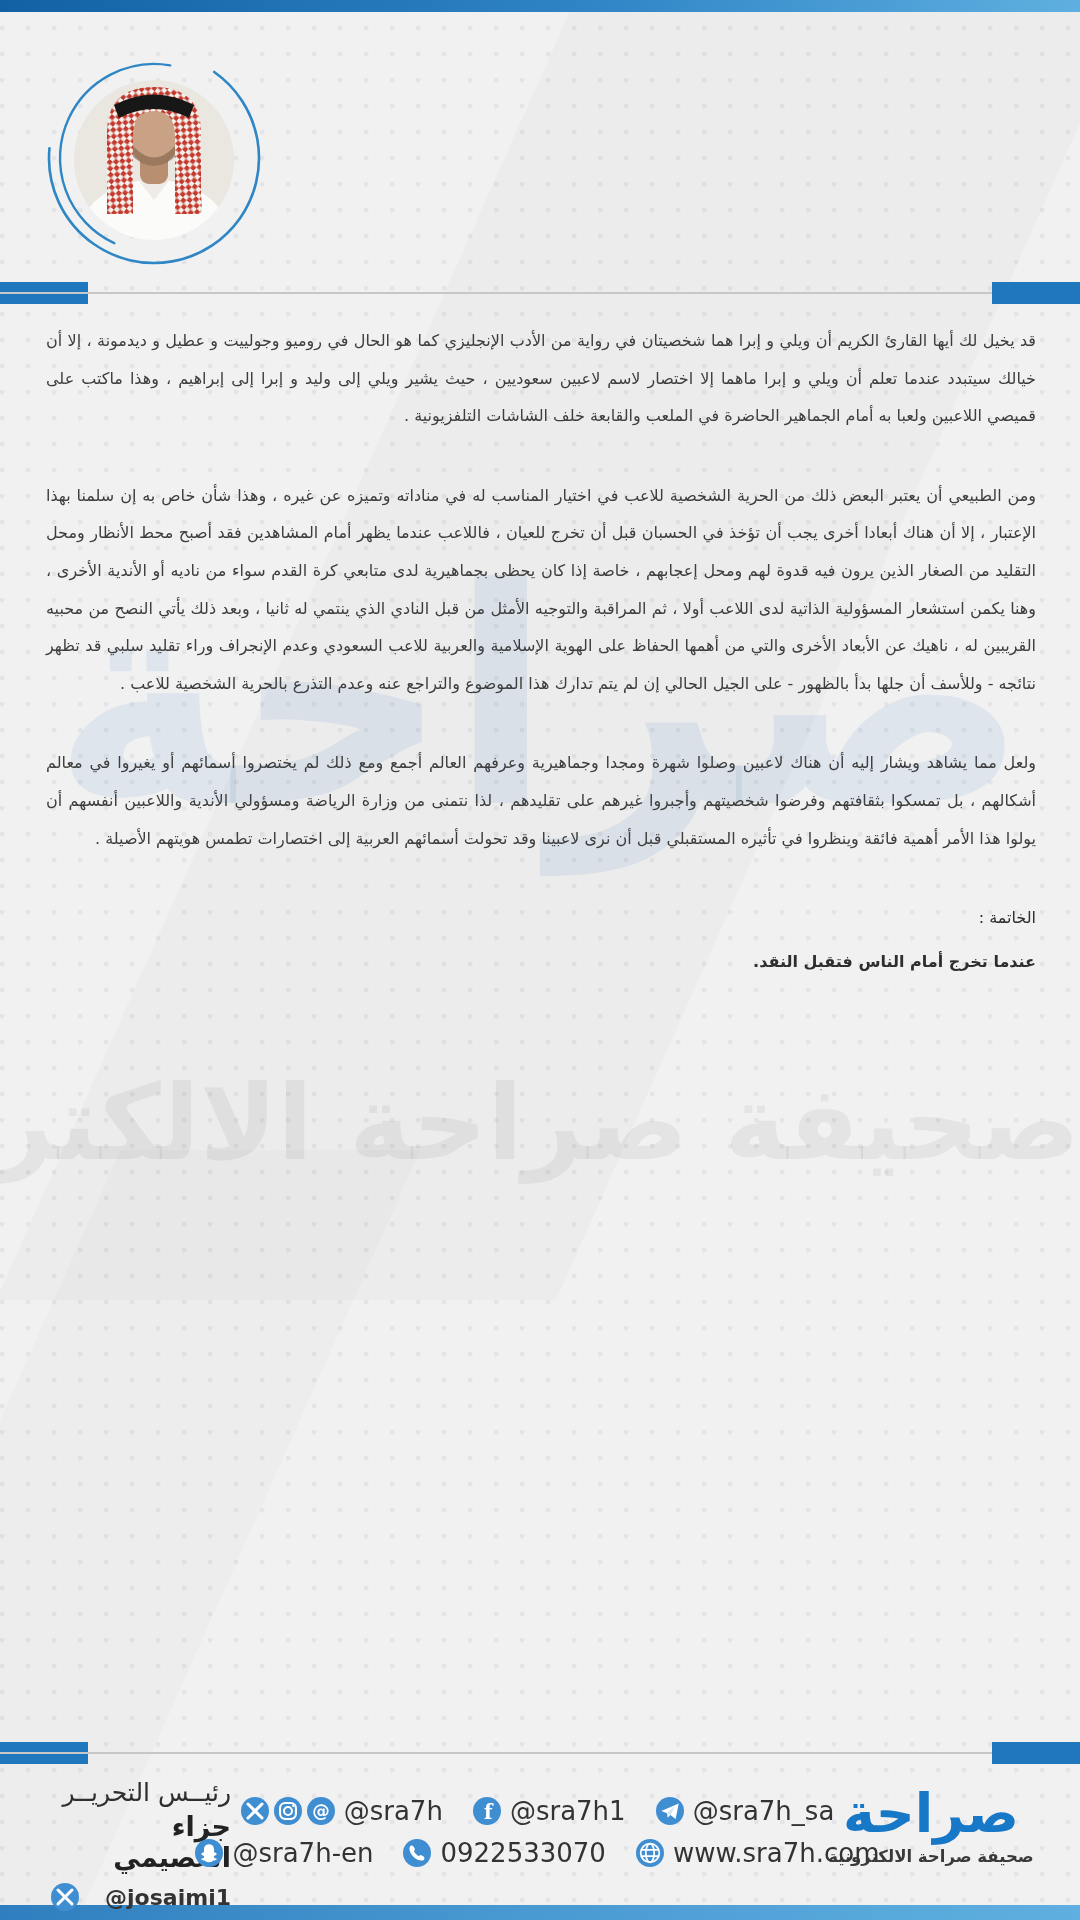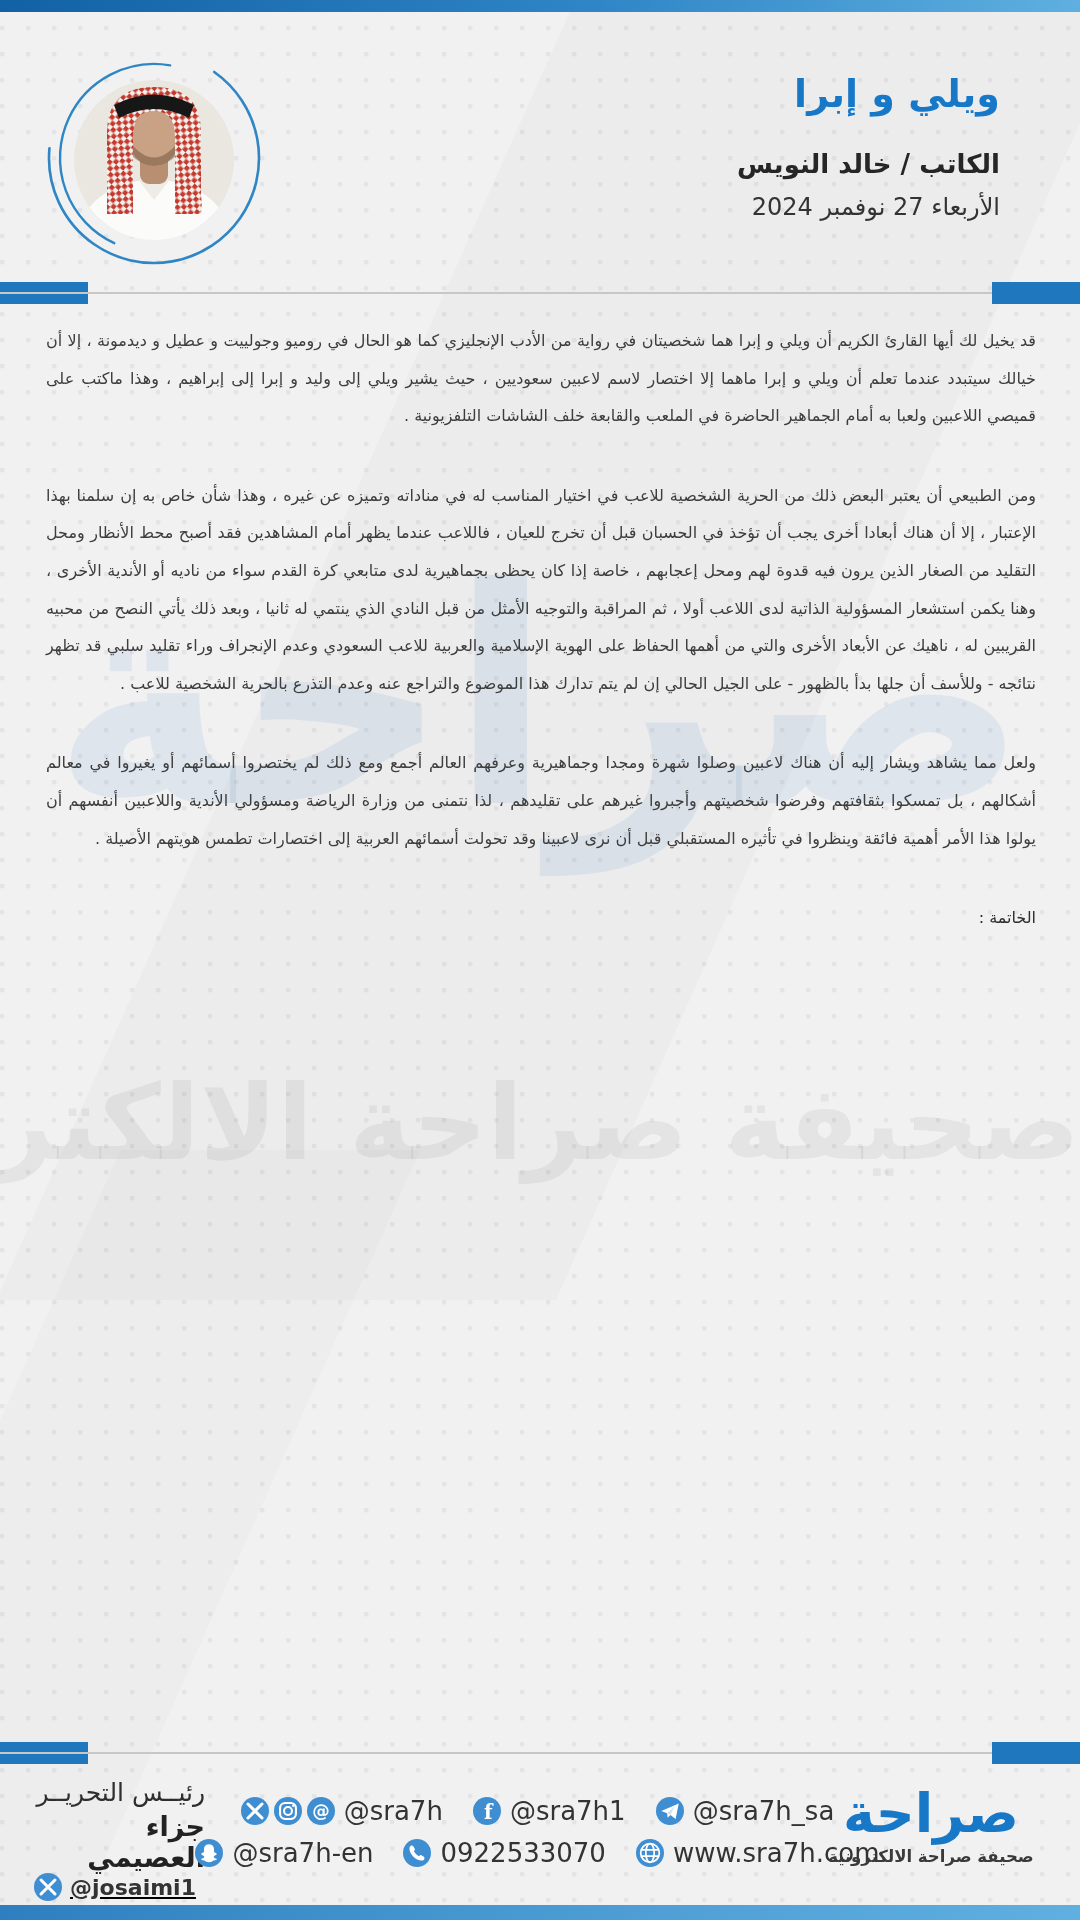--- a/index.html
+++ b/index.html
@@ -50,25 +50,25 @@
   .divider.bottom { top: 1742px; }
 
   
   .article { position: absolute; top: 322px; right: 44px; left: 46px; z-index: 2; }
   .article p { margin: 0 0 42px 0; font-size: 16px; line-height: 2.35; color: #3d3d3d;
     text-align: justify; font-weight: 500; }
   .article p.closing-label { margin: 26px 0 6px 0; font-weight: normal; color: #2e2e2e; text-align: right; }
   .article p.closing-text { margin: 0; font-weight: bold; color: #2e2e2e; text-align: right; }
 
   
-  .editor { position: absolute; top: 1778px; left: 25px; width: 180px; text-align: right; z-index: 3; }
+  .editor { position: absolute; top: 1778px; left: 51px; width: 180px; text-align: right; z-index: 3; }
   .editor-title { font-size: 25px; color: #2e2e2e; }
   .editor-name { font-size: 27px; font-weight: bold; color: #222; margin-top: 4px; }
-  .editor-handle { display: flex; flex-direction: row-reverse; direction: ltr;
-    align-items: center; gap: 8px; justify-content: center; text-decoration: underline; }
+  .editor-handle { margin-top: 10px; display: flex; flex-direction: row-reverse; direction: ltr;
+    align-items: center; gap: 8px; justify-content: space-between; }
   .editor-handle .label { font-size: 22px; font-weight: bold; color: #333; direction: ltr; }
 
   .social { position: absolute; top: 1796px; left: 250px; width: 575px; direction: ltr;
     display: flex; flex-direction: column; gap: 12px; z-index: 3; }
   .social-row { display: flex; align-items: center; justify-content: center; gap: 30px; }
   .social-item { display: flex; align-items: center; gap: 9px; cursor: pointer; }
   .social-item .label { font-size: 26px; font-weight: normal; color: #333; white-space: nowrap; }
   .icn { width: 28px; height: 28px; border-radius: 50%; background: #3f8ed2;
     display: inline-flex; align-items: center; justify-content: center; flex: 0 0 auto; }
   .icn svg { width: 28px; height: 28px; display: block; }
@@ -109,37 +109,33 @@
         <rect x="112" y="116" width="28" height="36" rx="9" fill="#b98f71"></rect>
         <ellipse cx="126" cy="101" rx="27" ry="33" fill="#c9a285"></ellipse>
         <path d="M101 109 Q126 142 151 109 L151 121 Q126 147 101 121 Z" fill="#6d4f39" opacity="0.5"></path>
         <path d="M79 182 L79 101 Q79 55 126 55 Q173 55 173 101 L173 182 L147 182 L147 105 Q147 79 126 79 Q105 79 105 105 L105 182 Z" fill="url(#shem)"></path>
         <path d="M147 126 Q178 146 173 182 L147 182 Z" fill="url(#shem)"></path>
         <path d="M86 73 Q126 52 166 73 L161 86 Q126 68 91 86 Z" fill="#171717"></path>
       </g>
     </svg>
   </div>
 
-  <div class="head-text">
-    <h1 class="title">ويلي و إبرا</h1>
-    <div class="author">الكاتب / خالد النويس</div>
-    <div class="date">الأربعاء 27 نوفمبر 2024</div>
-  </div>
 
   <div class="divider top">
     <span class="dv-rect left"></span>
     <span class="dv-line"></span>
     <span class="dv-rect right"></span>
   </div>
 
   <div class="article">
     <p>قد يخيل لك أيها القارئ الكريم أن ويلي و إبرا هما شخصيتان في رواية من الأدب الإنجليزي كما هو الحال في روميو وجولييت و عطيل و ديدمونة ، إلا أن خيالك سيتبدد عندما تعلم أن ويلي و إبرا ماهما إلا اختصار لاسم لاعبين سعوديين ، حيث يشير ويلي إلى وليد و إبرا إلى إبراهيم ، وهذا ماكتب على قميصي اللاعبين ولعبا به أمام الجماهير الحاضرة في الملعب والقابعة خلف الشاشات التلفزيونية .</p>
     <p>ومن الطبيعي أن يعتبر البعض ذلك من الحرية الشخصية للاعب في اختيار المناسب له في مناداته وتميزه عن غيره ، وهذا شأن خاص به إن سلمنا بهذا الإعتبار ، إلا أن هناك أبعادا أخرى يجب أن تؤخذ في الحسبان قبل أن تخرج للعيان ، فاللاعب عندما يظهر أمام المشاهدين فقد أصبح محط الأنظار ومحل التقليد من الصغار الذين يرون فيه قدوة لهم ومحل إعجابهم ، خاصة إذا كان يحظى بجماهيرية لدى متابعي كرة القدم سواء من ناديه أو الأندية الأخرى ، وهنا يكمن استشعار المسؤولية الذاتية لدى اللاعب أولا ، ثم المراقبة والتوجيه الأمثل من قبل النادي الذي ينتمي له ثانيا ، وبعد ذلك يأتي النصح من محبيه القريبين له ، ناهيك عن الأبعاد الأخرى والتي من أهمها الحفاظ على الهوية الإسلامية والعربية للاعب السعودي وعدم الإنجراف وراء تقليد سلبي قد تظهر نتائجه - وللأسف أن جلها بدأ بالظهور - على الجيل الحالي إن لم يتم تدارك هذا الموضوع والتراجع عنه وعدم التذرع بالحرية الشخصية للاعب .</p>
     <p>ولعل مما يشاهد ويشار إليه أن هناك لاعبين وصلوا شهرة ومجدا وجماهيرية وعرفهم العالم أجمع ومع ذلك لم يختصروا أسمائهم أو يغيروا في معالم أشكالهم ، بل تمسكوا بثقافتهم وفرضوا شخصيتهم وأجبروا غيرهم على تقليدهم ، لذا نتمنى من وزارة الرياضة ومسؤولي الأندية واللاعبين أنفسهم أن يولوا هذا الأمر أهمية فائقة وينظروا في تأثيره المستقبلي قبل أن نرى لاعبينا وقد تحولت أسمائهم العربية إلى اختصارات تطمس هويتهم الأصيلة .</p>
     <p class="closing-label">الخاتمة :</p>
+    <p class="closing-text">عندما تخرج أمام الناس فتقبل النقد.</p>
   </div>
 
   <div class="divider bottom">
     <span class="dv-rect left"></span>
     <span class="dv-line"></span>
     <span class="dv-rect right"></span>
   </div>
 
   <div class="editor">
     <div class="editor-title">رئيــس التحريــر</div>

